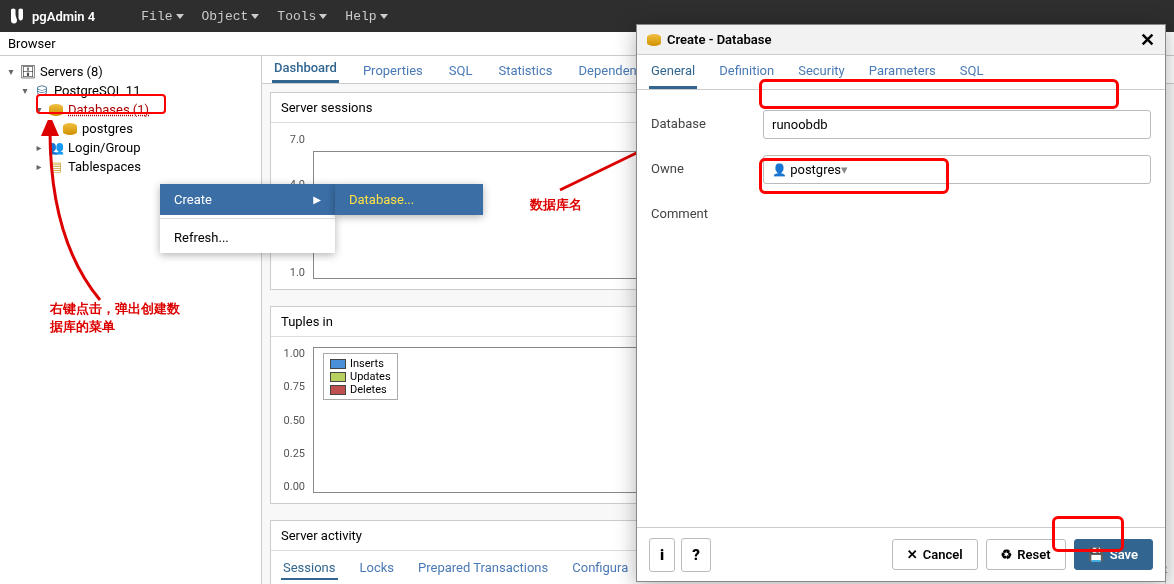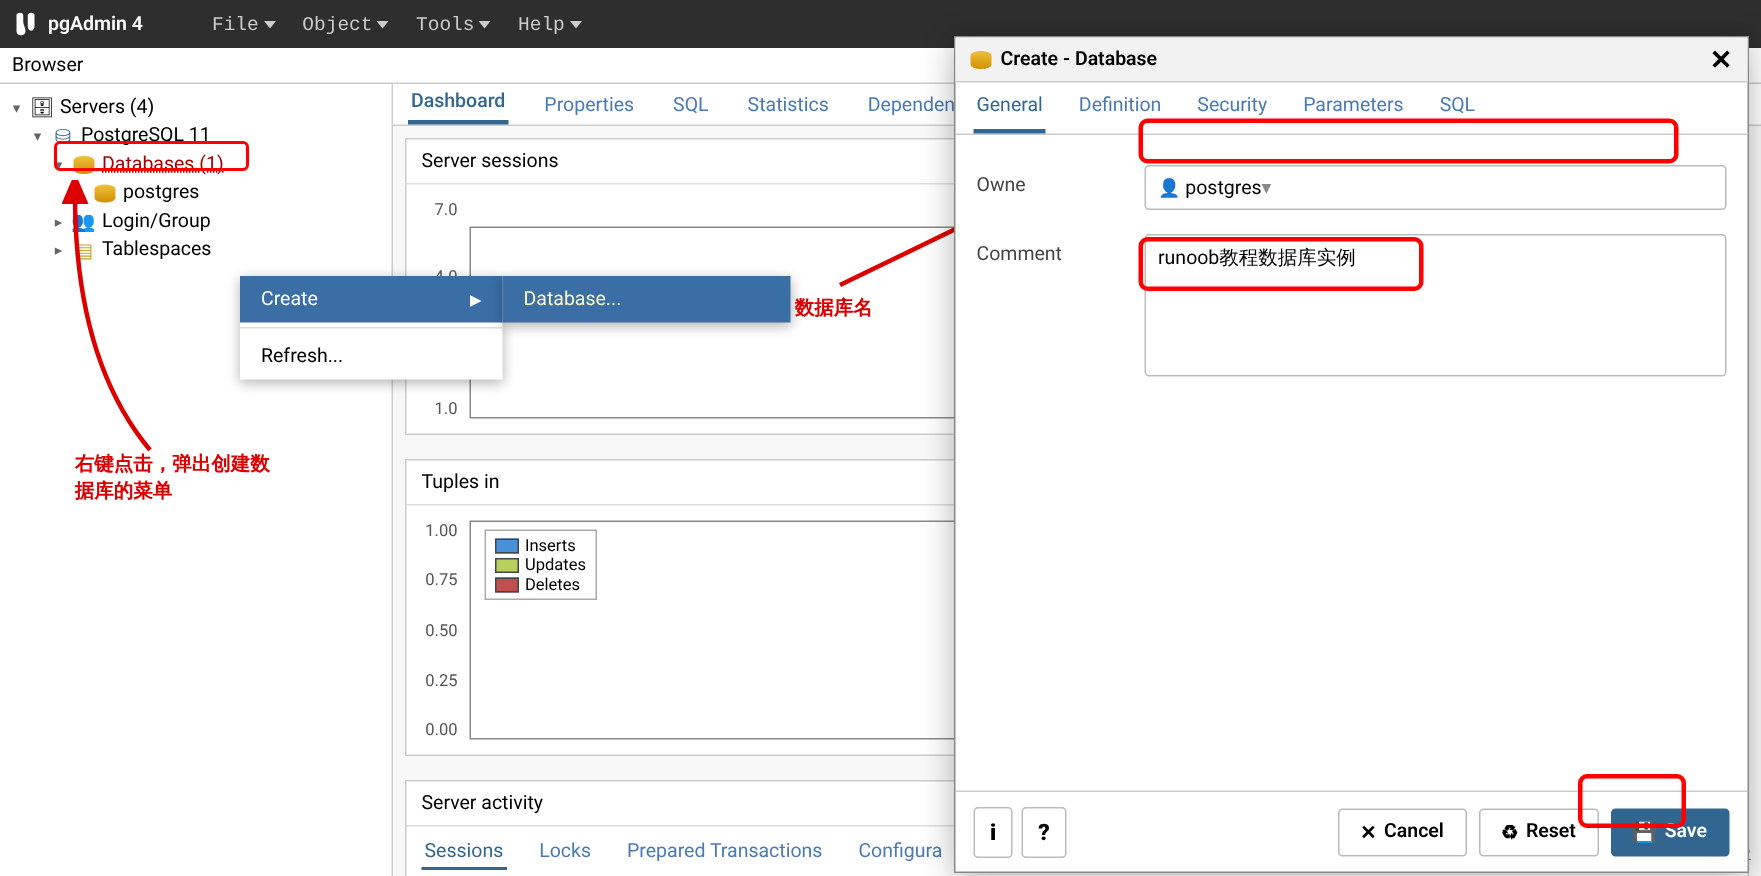--- a/index.html
+++ b/index.html
@@ -26,21 +26,21 @@
 .indent1 { padding-left: 20px !important; }
 .indent2 { padding-left: 34px !important; }
 .indent3 { padding-left: 48px !important; }
 .db-label { color: #a00; text-decoration: underline dotted; }
 .db-hl { position: absolute; border: 2px solid red; border-radius: 4px; left: 36px; top: 38px; width: 130px; height: 20px; pointer-events:none; }
 
 
 .ctx { position: absolute; left: 160px; top: 128px; width: 175px; background: #fff; box-shadow: 0 2px 8px rgba(0,0,0,0.3); z-index: 50; }
 .ctx .item { padding: 8px 14px; font-size: 13px; cursor: pointer; display: flex; justify-content: space-between; align-items: center; gap: 33px; }
 .ctx .item.active { background: #3a6ea5; color: #fff; }
-.ctx .sub { position: absolute; left: 175px; top: 0; width: 192px; background: #3a6ea5; color: #fef9c3; padding: 8px 14px; box-shadow: 0 2px 8px rgba(0,0,0,0.3); }
+.ctx .sub { position: absolute; left: 175px; top: 0; width: 148px; background: #3a6ea5; color: #fde047; padding: 8px 14px; box-shadow: 0 2px 8px rgba(0,0,0,0.3); }
 .ctx hr { border: none; border-top: 1px solid #ddd; margin: 3px 0; }
 .ctx .arrow { font-size: 10px; }
 
 
 .anno { position: absolute; color: #d00; font-weight: 700; font-size: 13px; z-index: 40; }
 .arrow-svg { position: absolute; z-index: 39; pointer-events: none; }
 
 
 .content { flex: 1; background: #f8f8f8; display: flex; flex-direction: column; }
 .tabbar { height: 28px; display: flex; align-items: flex-end; padding: 0 10px; gap: 22px; background: #fff; border-bottom: 1px solid #ccc; }
@@ -124,21 +124,21 @@
     <span>▼</span>
   </div>
 </div>
 
 <div class="main">
 
   <div class="tree">
     <div class="row">
         <span class="caret">▾</span>
         <span class="icon">🗄</span>
-        <span>Servers (4)</span>
+        <span>Servers (8)</span>
       </div>
     <div class="row indent1">
         <span class="caret">▾</span>
         <span class="icon" style="color:#336791">⛁</span>
         <span>PostgreSQL 11</span>
       </div>
     <div class="row indent2">
         <span class="caret">▾</span>
         <span class="icon">
           <span class="db-cyl"></span>
@@ -272,31 +272,34 @@
   </div>
   <div class="dlg-tabs">
     <span class="active">General</span>
     <span>Definition</span>
     <span>Security</span>
     <span>Parameters</span>
     <span>SQL</span>
   </div>
   <div class="form">
     <div class="row">
+      <div class="lbl">Database</div>
+      <div class="ctl"><input type="text" value="runoobdb" style=""></div>
+    </div>
+    <div class="row">
       <div class="lbl">Owne</div>
       <div class="ctl">
           <div class="combo">
             <span><span class="user-ic">👤</span> <span>postgres</span></span>
             <span style="color:#888">▾</span>
           </div>
         </div>
     </div>
     <div class="row">
       <div class="lbl">Comment</div>
-      <div class="ctl"><textarea style="">runoob教程数据库实例</textarea></div>
     </div>
   </div>
   <div class="footer">
     <div class="left">
       <div class="btn icon-only">
           <b>i</b>
         </div>
       <div class="btn icon-only">
           <b>?</b>
         </div>

